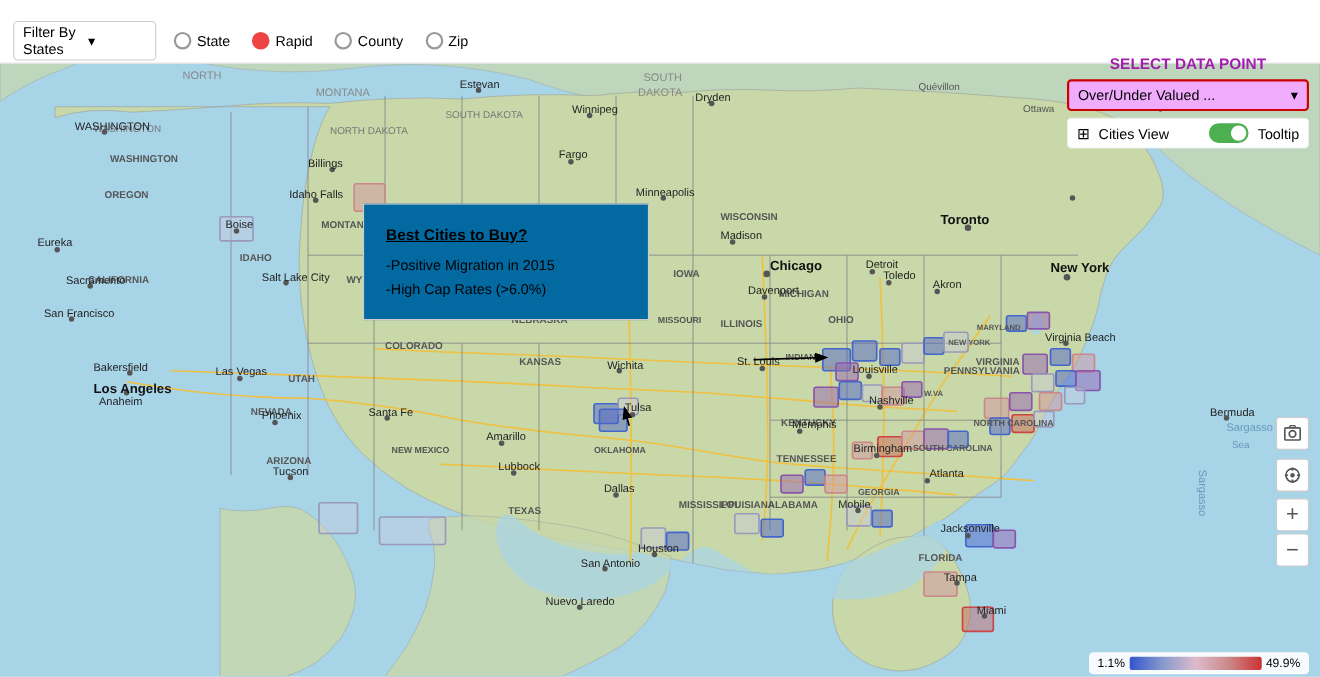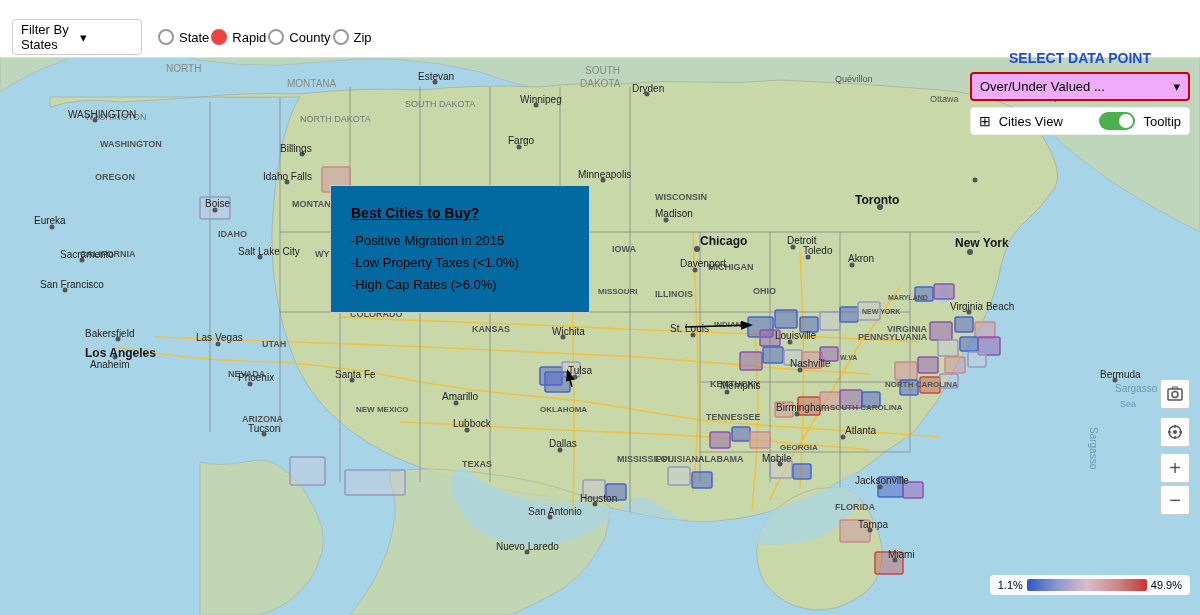--- a/index.html
+++ b/index.html
@@ -27,21 +27,21 @@
       padding: 2px 8px;
       font-size: 13px;
       cursor: pointer;
       gap: 6px;
       min-width: 130px;
     }
     .filter-dropdown span { flex: 1; }
     .radio-group {
       display: flex;
       align-items: flex-end;
-      gap: 2px;
+      gap: 20px;
     }
     .radio-item {
       display: flex;
       align-items: center;
       gap: 5px;
       font-size: 13px;
       cursor: pointer;
     }
     .radio-circle {
       width: 16px; height: 16px;
@@ -76,21 +76,21 @@
       z-index: 200;
       display: flex;
       flex-direction: column;
       gap: 6px;
       width: 220px;
     }
     .select-data-label {
       font-size: 14px;
       font-weight: bold;
       text-align: center;
-      color: #1d4ed8;
+      color: #a21caf;
     }
     .data-point-dropdown {
       display: flex;
       align-items: center;
       background: #f0abfc;
       border: 2px solid #c00;
       border-radius: 4px;
       padding: 5px 8px;
       font-size: 13px;
       cursor: pointer;
@@ -186,21 +186,21 @@
       border: 1px solid #ccc;
       border-radius: 3px;
       display: flex; align-items: center; justify-content: center;
       cursor: pointer;
       margin-bottom: 6px;
     }
 
     
     #legend {
       position: absolute;
-      bottom: 20px;
+      bottom: 2px;
       right: 10px;
       z-index: 200;
       background: rgba(255,255,255,0.9);
       padding: 4px 8px;
       border-radius: 4px;
       font-size: 11px;
       display: flex;
       align-items: center;
       gap: 4px;
     }
@@ -687,21 +687,20 @@
       </marker>
     </defs>
 
     <line x1="572" y1="355" x2="568" y2="340" stroke="black" stroke-width="1.5" marker-end="url(#arrowhead)"></line>
   </svg>
 </div>
 
 <div id="info-box">
   <div class="title">Best Cities to Buy?</div>
   <div style="font-size:13px;">-Positive Migration in 2015</div>
-  <div style="font-size:13px;">-Low Property Taxes (&lt;1.0%)</div>
   <div style="font-size:13px;">-High Cap Rates (&gt;6.0%)</div>
 </div>
 
 <div id="right-panel">
   <div class="select-data-label">SELECT DATA POINT</div>
   <div class="data-point-dropdown">
     <span>Over/Under Valued ...</span>
     <span>▾</span>
   </div>
   <div class="table-view-row">

